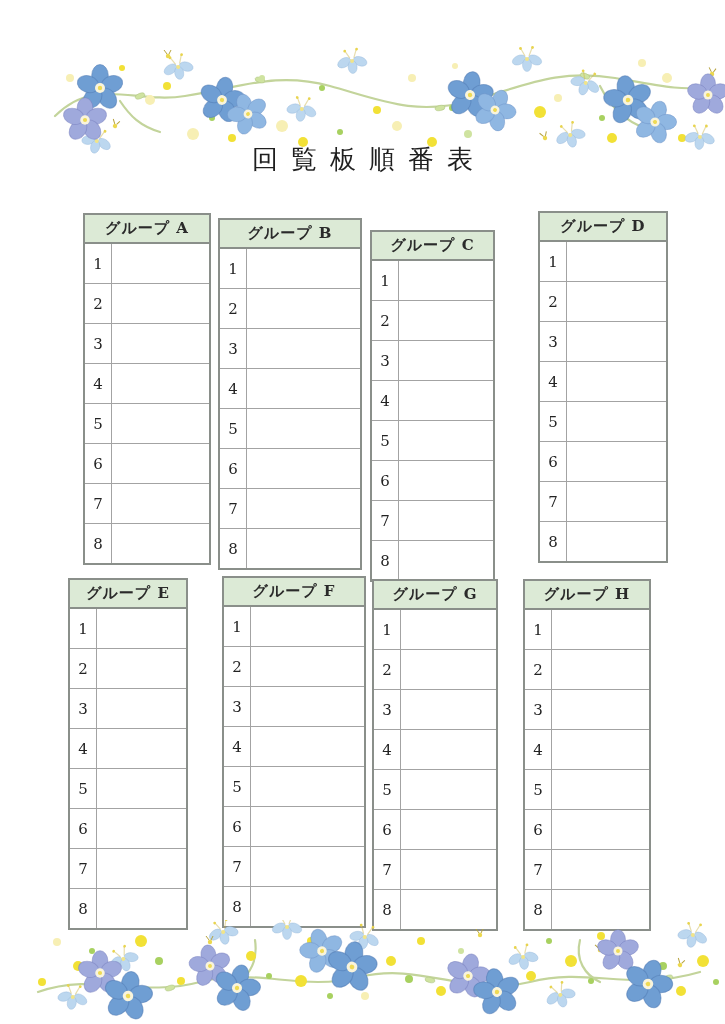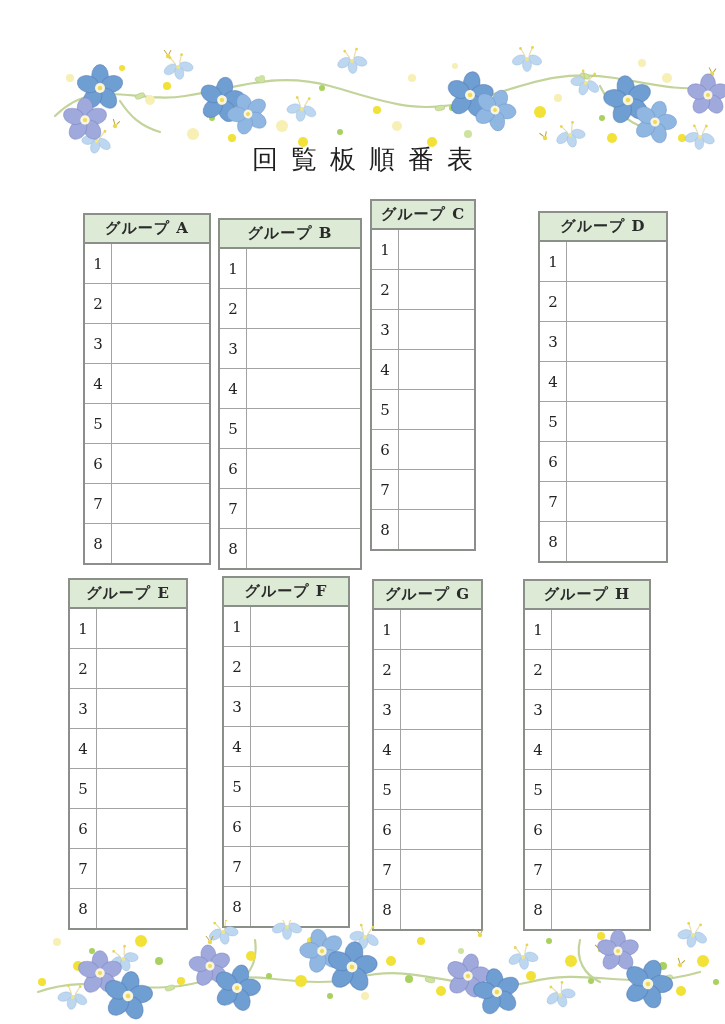--- a/index.html
+++ b/index.html
@@ -252,21 +252,21 @@
         <tr>
           <td class="num">7</td>
           <td class="name"></td>
         </tr>
         <tr>
           <td class="num">8</td>
           <td class="name"></td>
         </tr>
       </tbody>
     </table>
-    <table class="group-table" style="left: 370px; top: 199px; width: 106px;">
+    <table class="group-table" style="left: 370px; top: 230px; width: 125px;">
       <thead>
         <tr>
           <th colspan="2">グループ C</th>
         </tr>
       </thead>
       <tbody>
         <tr>
           <td class="num">1</td>
           <td class="name"></td>
         </tr>
@@ -375,21 +375,21 @@
         <tr>
           <td class="num">7</td>
           <td class="name"></td>
         </tr>
         <tr>
           <td class="num">8</td>
           <td class="name"></td>
         </tr>
       </tbody>
     </table>
-    <table class="group-table" style="left: 222px; top: 576px; width: 128px;">
+    <table class="group-table" style="left: 222px; top: 576px; width: 144px;">
       <thead>
         <tr>
           <th colspan="2">グループ F</th>
         </tr>
       </thead>
       <tbody>
         <tr>
           <td class="num">1</td>
           <td class="name"></td>
         </tr>
@@ -416,21 +416,21 @@
         <tr>
           <td class="num">7</td>
           <td class="name"></td>
         </tr>
         <tr>
           <td class="num">8</td>
           <td class="name"></td>
         </tr>
       </tbody>
     </table>
-    <table class="group-table" style="left: 372px; top: 579px; width: 111px; border-radius: 20px;">
+    <table class="group-table" style="left: 372px; top: 579px; width: 126px; border-radius: 20px;">
       <thead>
         <tr>
           <th colspan="2">グループ G</th>
         </tr>
       </thead>
       <tbody>
         <tr>
           <td class="num">1</td>
           <td class="name"></td>
         </tr>

